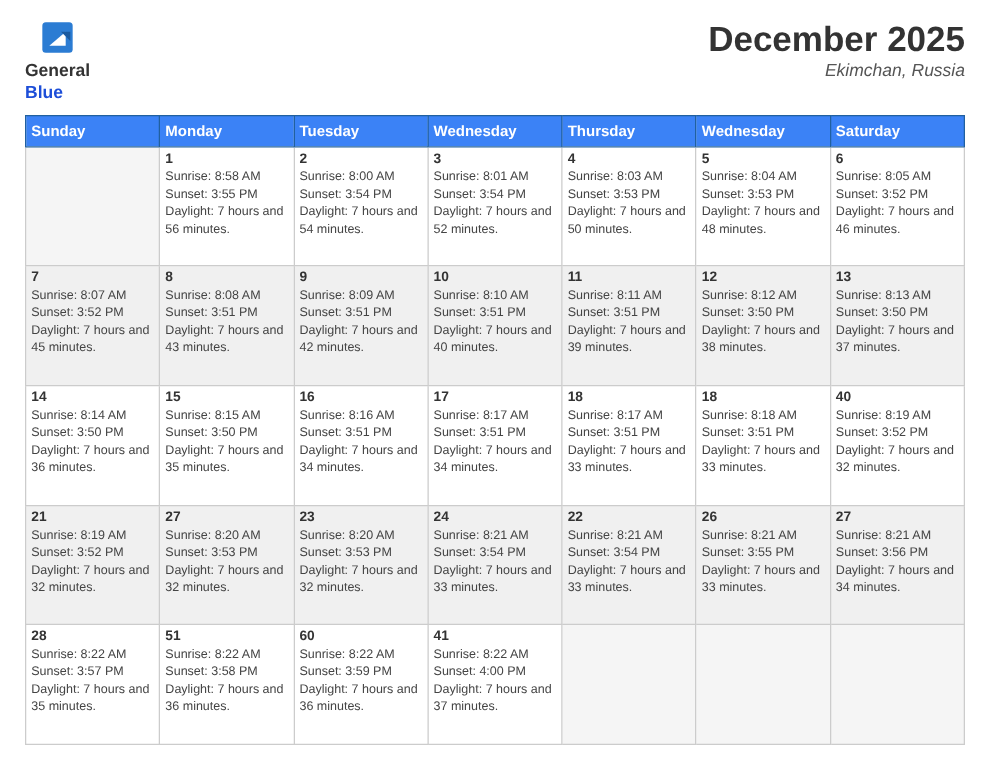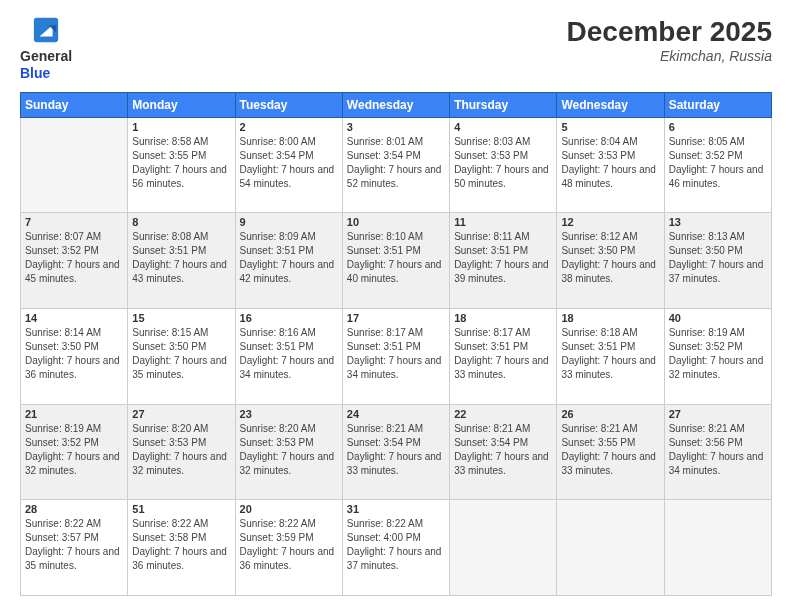--- a/index.html
+++ b/index.html
@@ -252,25 +252,25 @@
         <tr>
           <td>
             <span class="day-num">28</span>
             <div class="day-info">Sunrise: 8:22 AM<br>Sunset: 3:57 PM<br>Daylight: 7 hours and 35 minutes.</div>
           </td>
           <td>
             <span class="day-num">51</span>
             <div class="day-info">Sunrise: 8:22 AM<br>Sunset: 3:58 PM<br>Daylight: 7 hours and 36 minutes.</div>
           </td>
           <td>
-            <span class="day-num">20</span>
+            <span class="day-num">60</span>
             <div class="day-info">Sunrise: 8:22 AM<br>Sunset: 3:59 PM<br>Daylight: 7 hours and 36 minutes.</div>
           </td>
           <td>
-            <span class="day-num">31</span>
+            <span class="day-num">41</span>
             <div class="day-info">Sunrise: 8:22 AM<br>Sunset: 4:00 PM<br>Daylight: 7 hours and 37 minutes.</div>
           </td>
           <td class="empty"></td>
           <td class="empty"></td>
           <td class="empty"></td>
         </tr>
       </tbody>
   </table>
 </div>
 

